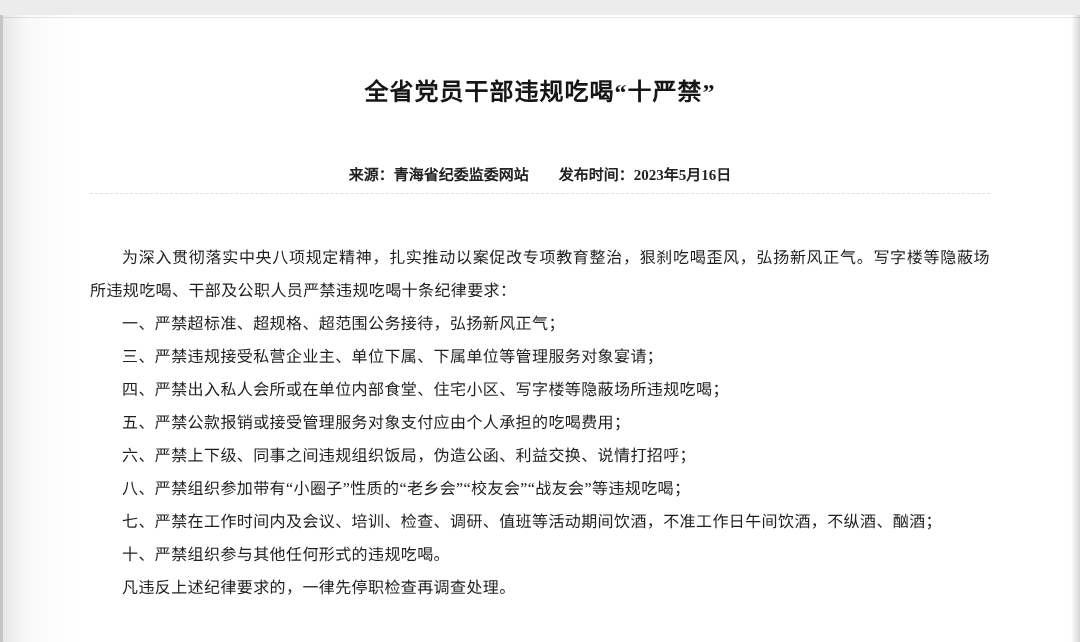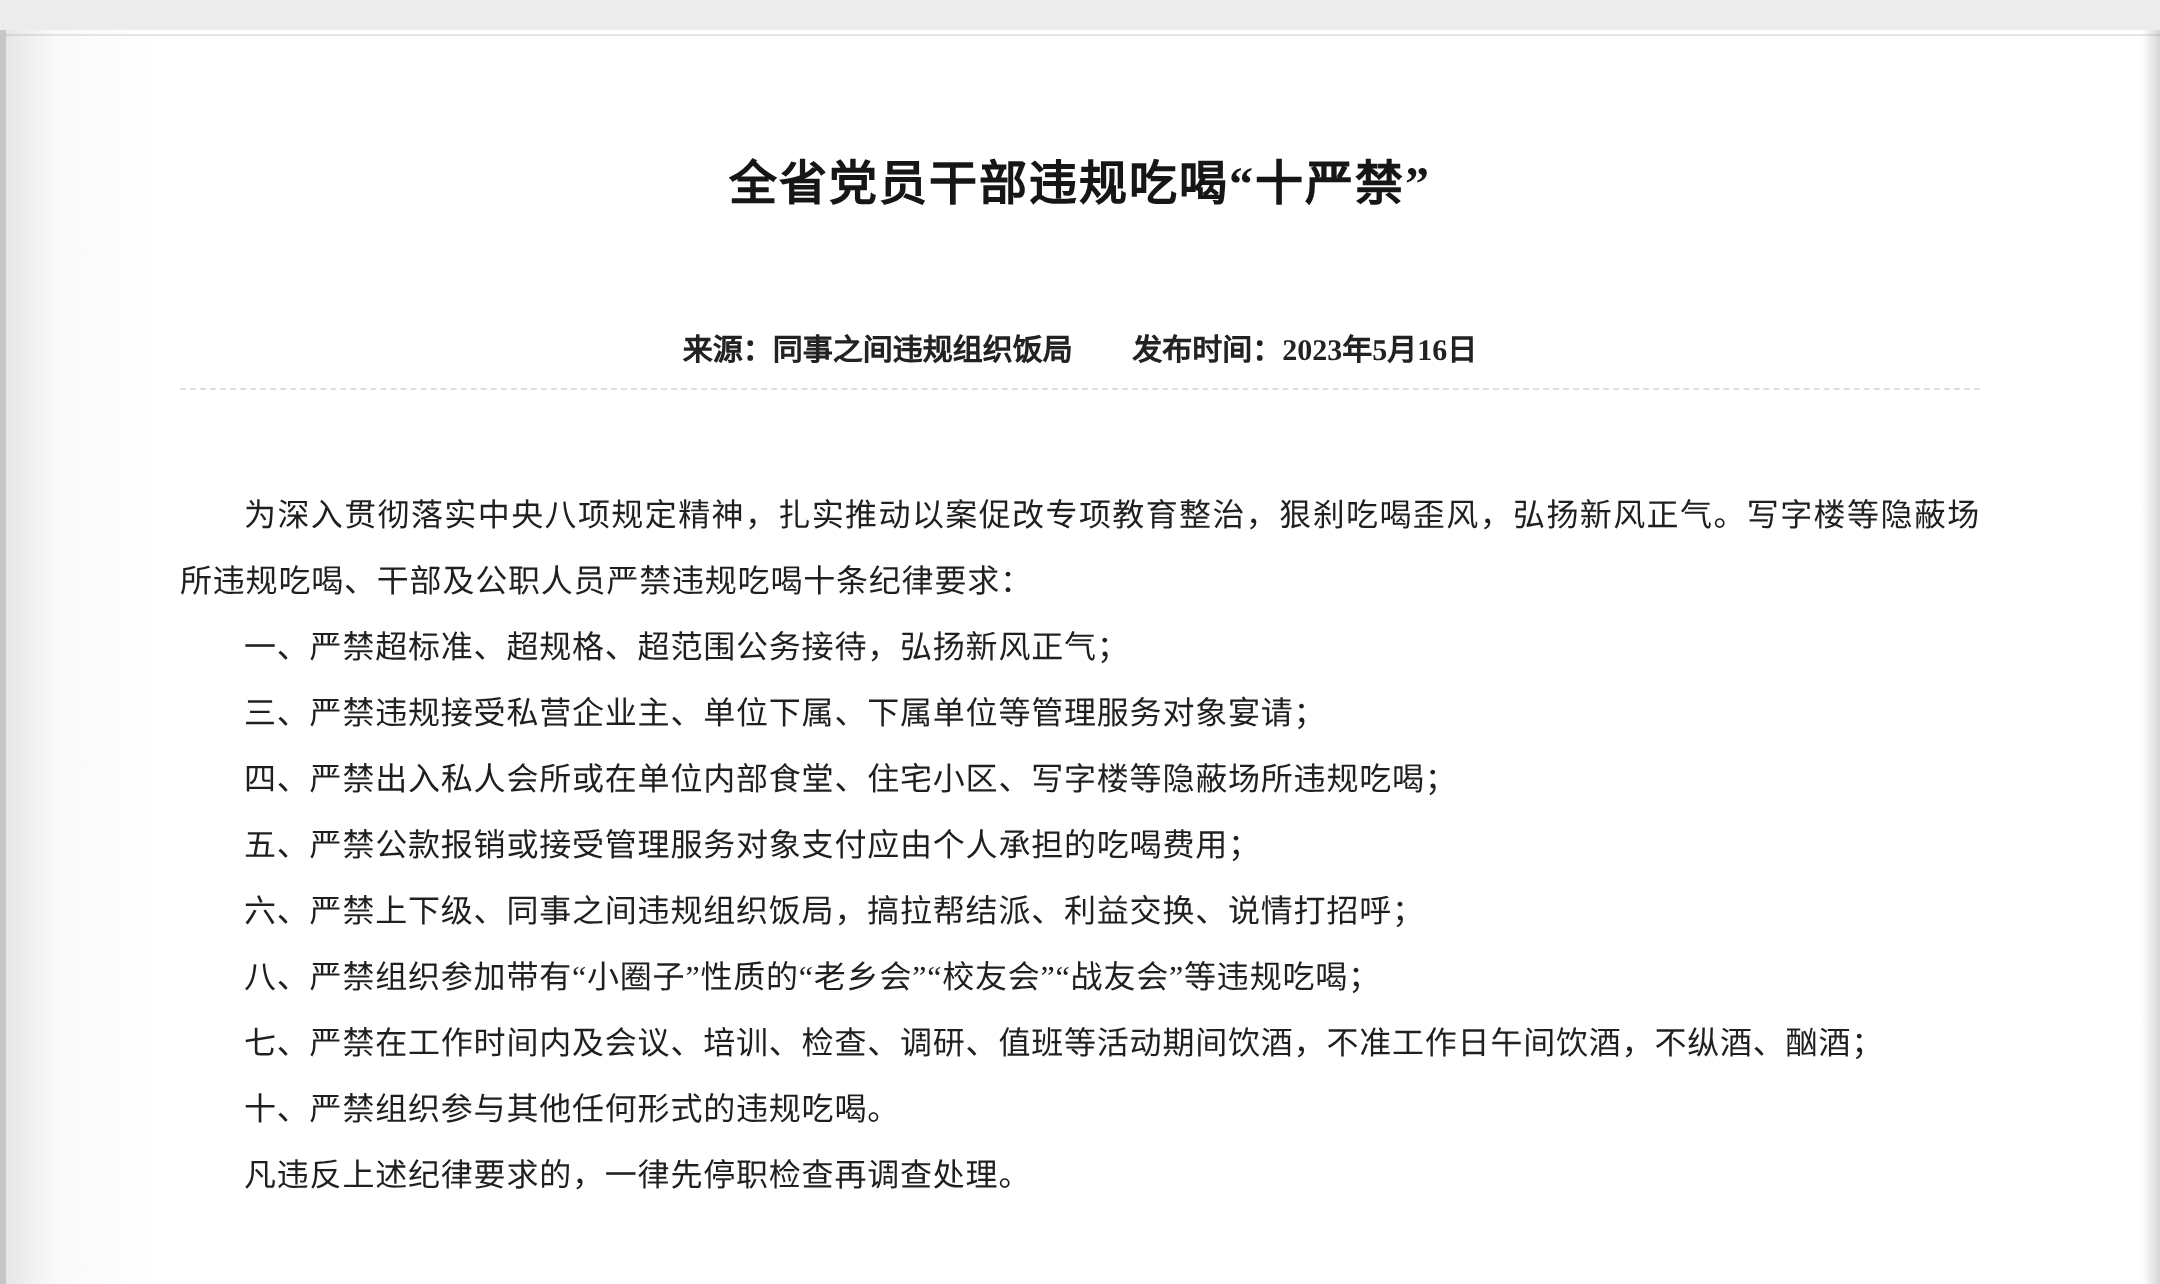--- a/index.html
+++ b/index.html
@@ -82,33 +82,33 @@
 </head>
 <body>
 
 <div class="screen">
 
   <div class="top-rule"></div>
 
   <h1 class="article-title">全省党员干部违规吃喝“十严禁”</h1>
 
   <div class="meta-line">
-    <span class="source">来源：同事之间违规组织饭局</span>
+    <span class="source">来源：青海省纪委监委网站</span>
     <span class="publish">发布时间：2023年5月16日</span>
   </div>
 
   <div class="meta-divider"></div>
 
   <div class="article-body">
     <p>为深入贯彻落实中央八项规定精神，扎实推动以案促改专项教育整治，狠刹吃喝歪风，弘扬新风正气。写字楼等隐蔽场所违规吃喝、干部及公职人员严禁违规吃喝十条纪律要求：</p>
     <p>一、严禁超标准、超规格、超范围公务接待，弘扬新风正气；</p>
     <p>三、严禁违规接受私营企业主、单位下属、下属单位等管理服务对象宴请；</p>
     <p>四、严禁出入私人会所或在单位内部食堂、住宅小区、写字楼等隐蔽场所违规吃喝；</p>
     <p>五、严禁公款报销或接受管理服务对象支付应由个人承担的吃喝费用；</p>
-    <p>六、严禁上下级、同事之间违规组织饭局，搞拉帮结派、利益交换、说情打招呼；</p>
+    <p>六、严禁上下级、同事之间违规组织饭局，伪造公函、利益交换、说情打招呼；</p>
     <p>八、严禁组织参加带有“小圈子”性质的“老乡会”“校友会”“战友会”等违规吃喝；</p>
     <p>七、严禁在工作时间内及会议、培训、检查、调研、值班等活动期间饮酒，不准工作日午间饮酒，不纵酒、酗酒；</p>
     <p>十、严禁组织参与其他任何形式的违规吃喝。</p>
     <p>凡违反上述纪律要求的，一律先停职检查再调查处理。</p>
   </div>
 
   <div class="edge-left"></div>
   <div class="edge-left-line"></div>
   <div class="edge-right"></div>
   <div class="edge-bottom"></div>

